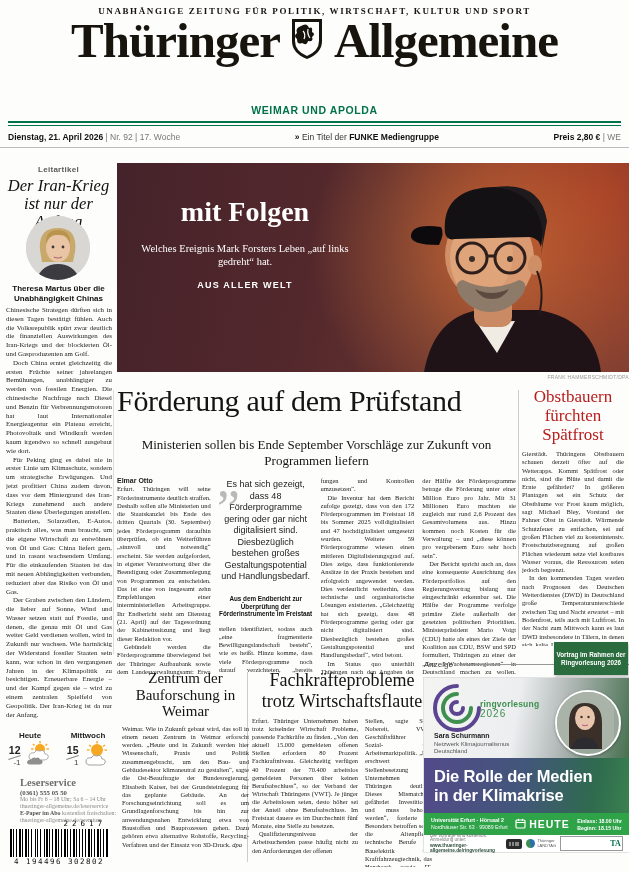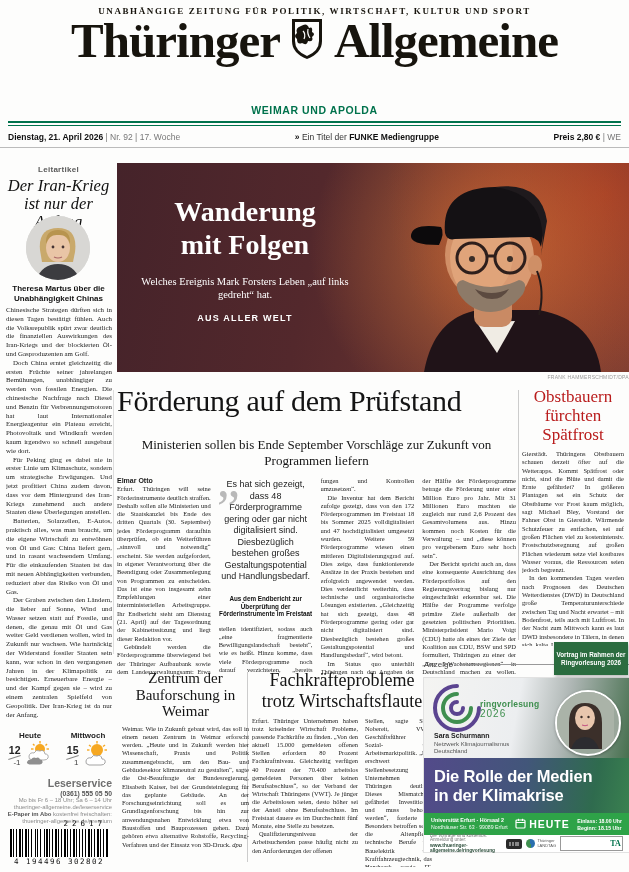--- a/index.html
+++ b/index.html
@@ -26,21 +26,21 @@
   
   .weather{top:731px;left:4px;width:110px;display:flex;justify-content:space-between;font-family:"Liberation Sans",sans-serif;}
   .wcell{width:52px;text-align:center;}
   .wlabel{font-weight:700;font-size:8px;color:#222;margin-bottom:1px;}
   .wrow{display:flex;align-items:center;justify-content:center;gap:2px;}
   .wtemps{display:flex;flex-direction:column;align-items:flex-end;line-height:1;}
   .whigh{font-weight:700;font-size:10.5px;color:#222;}
   .wslash{width:13px;border-top:1px solid #888;transform:rotate(-18deg);margin:1px 0;}
   .wlow{font-size:8px;color:#444;}
   
-  .lservice{top:777px;left:2px;width:110px;text-align:right;font-family:Liberation Sans, sans-serif;color:#666;}
+  .lservice{top:777px;left:20px;width:110px;text-align:left;font-family:Liberation Serif, serif;color:#666;}
   .ls-title{font-weight:700;font-size:10.5px;color:#6e6e6e;}
   .ls-phone{font-weight:700;font-size:6.8px;color:#555;margin-top:1px;}
   .ls-line{font-size:5.9px;line-height:7px;color:#8a8a8a;}
   .ls-bold{font-weight:700;color:#555;}
   
   .barcode{top:819px;left:10px;width:98px;font-family:"DejaVu Sans Mono",monospace;}
   .bc-top{text-align:right;font-size:7.5px;letter-spacing:4px;color:#111;padding-right:2px;}
   .bc-bars{height:28px;margin-top:1px;background:repeating-linear-gradient(90deg,#000 0 1.5px,#fff 1.5px 3px,#000 3px 4px,#fff 4px 6.5px,#000 6.5px 7.5px,#fff 7.5px 9px);}
   .bc-num{text-align:center;font-size:7.5px;letter-spacing:1.5px;color:#111;}
   
@@ -253,21 +253,20 @@
     <line x1="158" y1="93" x2="166" y2="93" stroke="#2e1f1c" stroke-width="3"></line>
     <circle cx="143" cy="96" r="3" fill="#3a2e28"></circle>
       <circle cx="181" cy="96" r="3" fill="#3a2e28"></circle>
     <path d="M130 131 q-6 -12 4 -14 q28 14 56 0 q10 2 4 14 q-14 18 -32 18 q-20 0 -32 -18z" fill="#8d7a68"></path>
     <path d="M146 126 q16 8 34 0 q-6 10 -17 10 q-11 0 -17 -10z" fill="#5c4a40"></path>
     <ellipse cx="206" cy="102" rx="7" ry="10" fill="#cf8f66"></ellipse>
     <path d="M208 108 q8 20 2 44" stroke="#241a1a" stroke-width="2" fill="none"></path>
   </svg>
   <div class="banner-text">
     <div class="banner-title">
-      <div>Wanderung</div>
       <div>mit Folgen</div>
     </div>
     <div class="banner-teaser">Welches Ereignis Mark Forsters Leben „auf links gedreht“ hat.</div>
     <div class="banner-section">AUS ALLER WELT</div>
   </div>
 </div>
 <div class="abs credit">FRANK HAMMERSCHMIDT/DPA</div>
 
 <div class="abs main-art">
   <div class="main-headline">Förderung auf dem Prüfstand</div>

